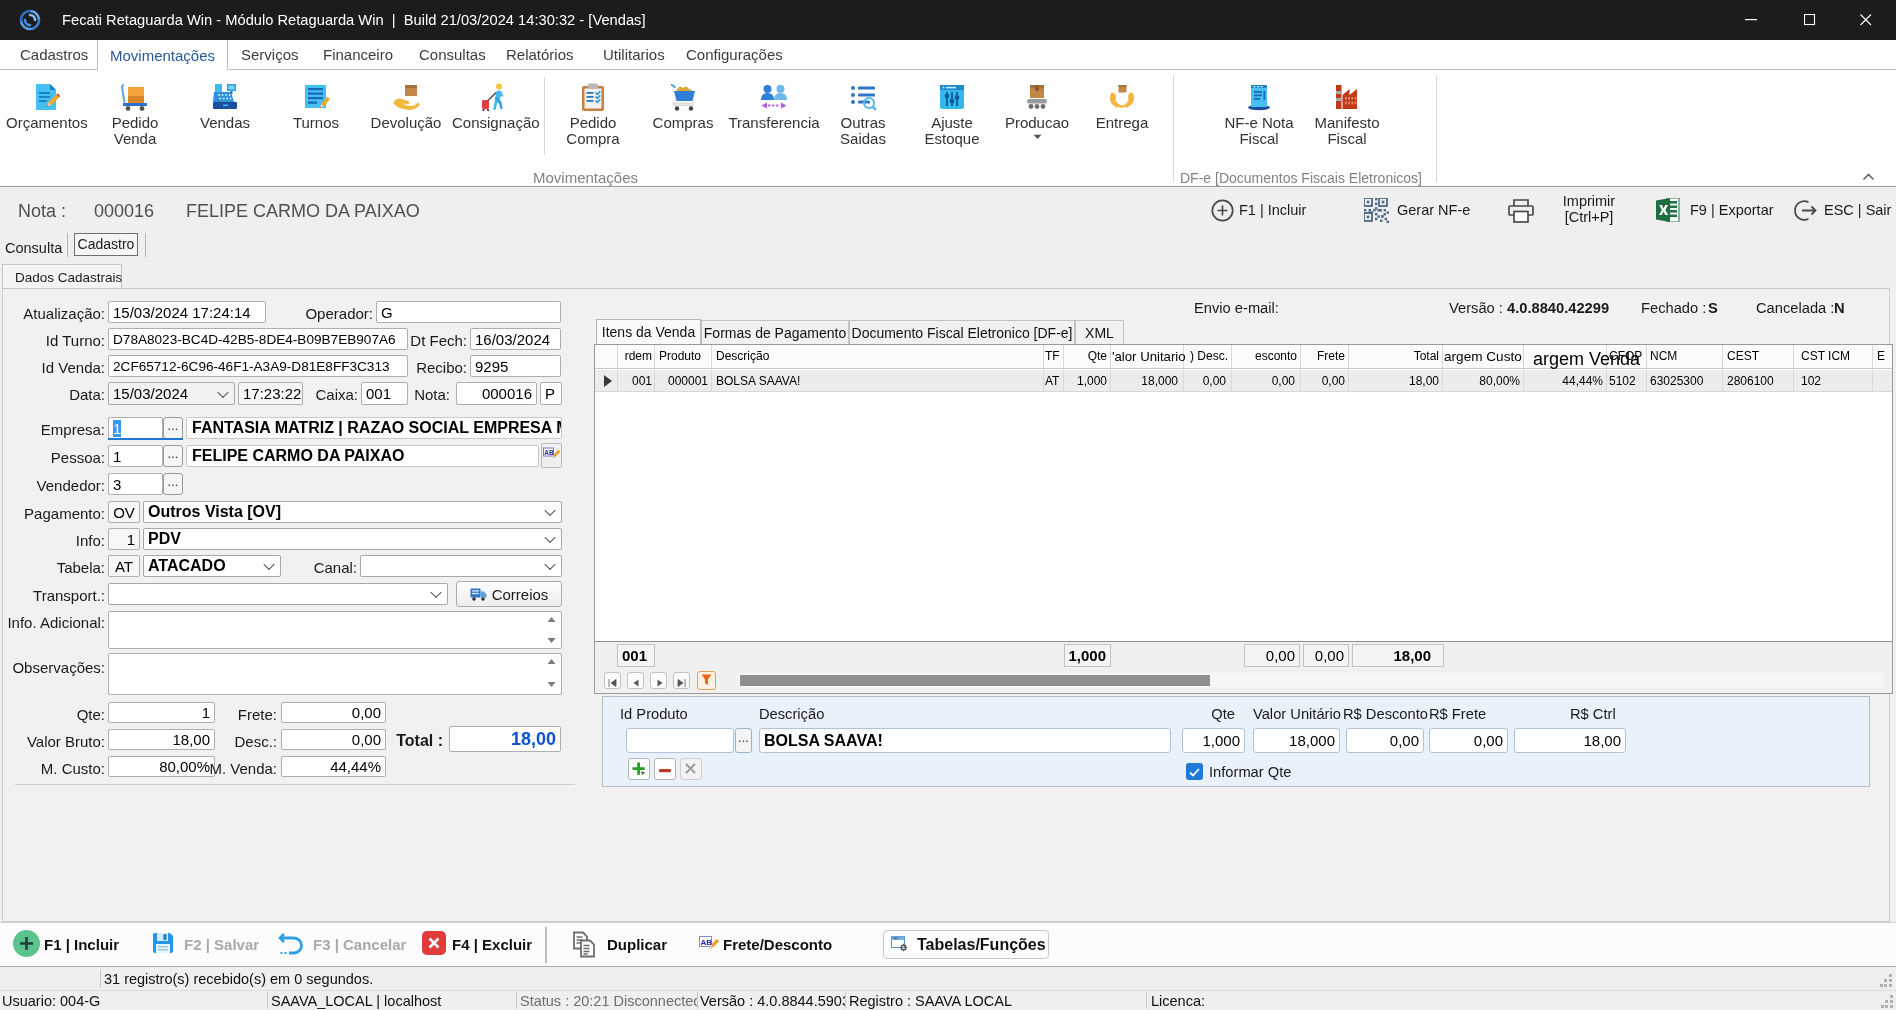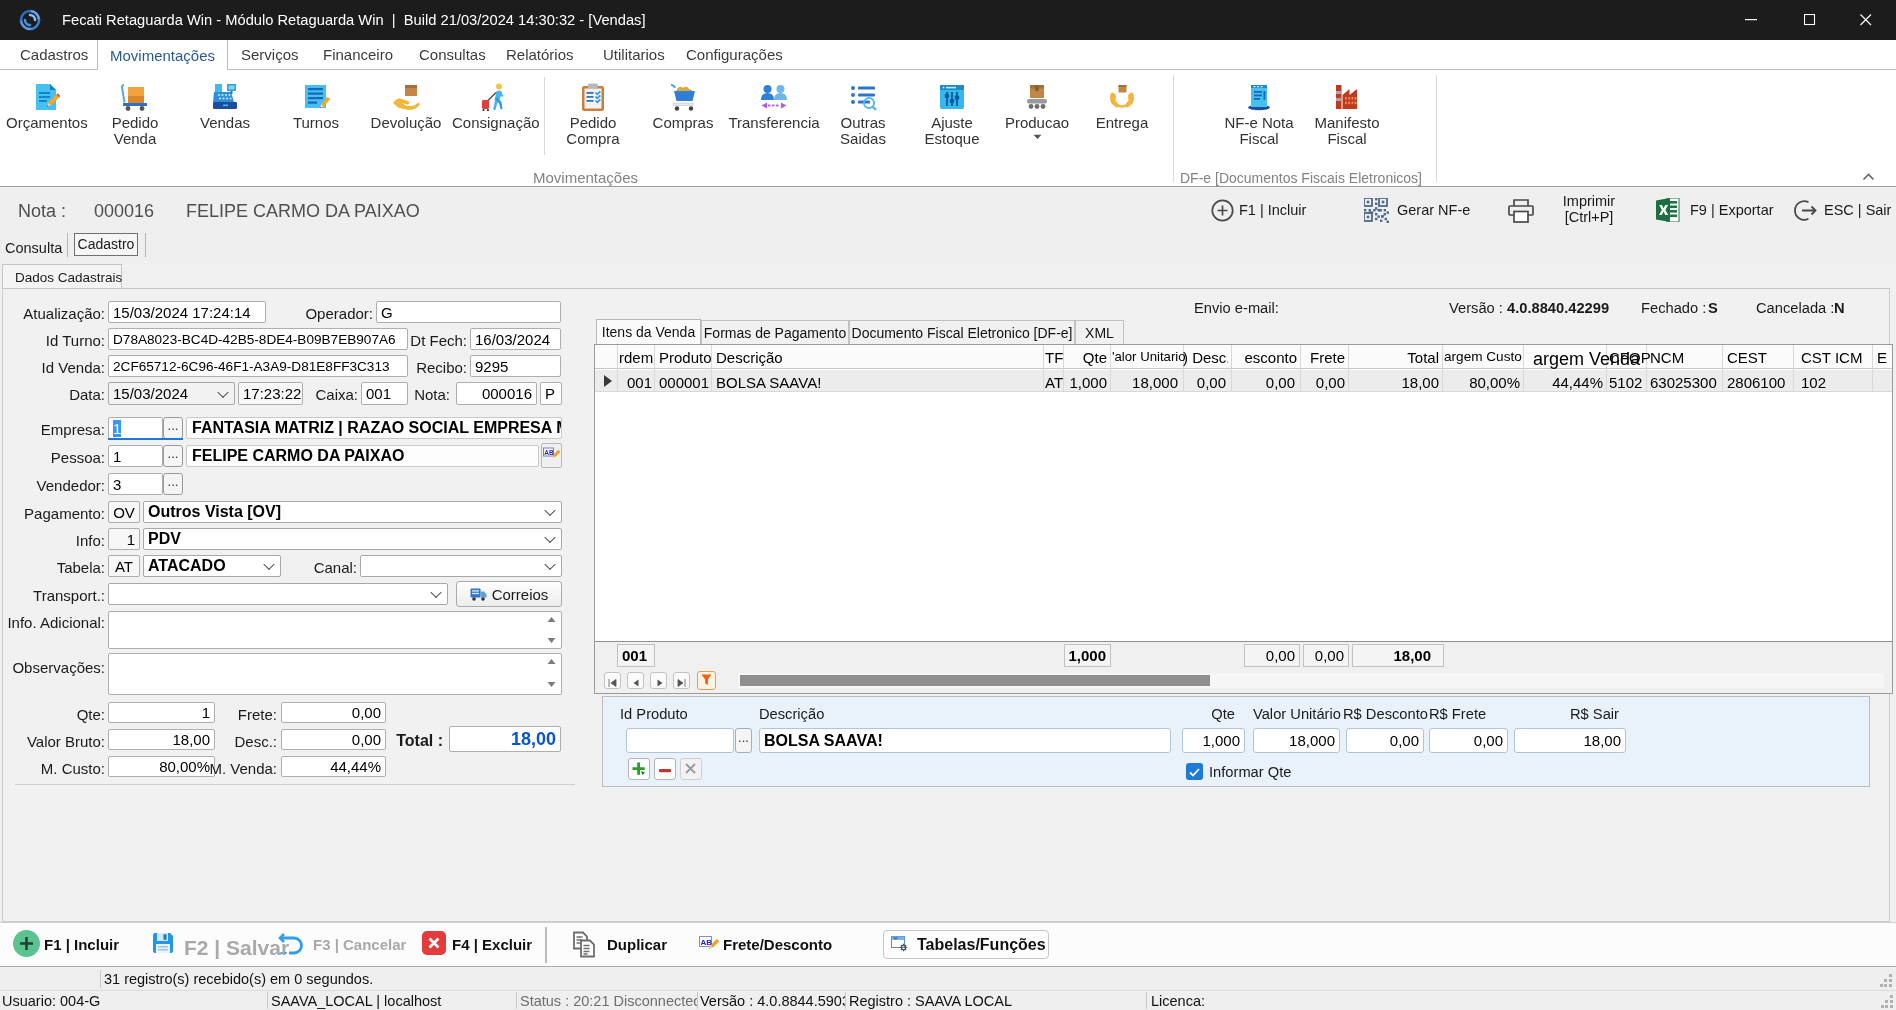--- a/index.html
+++ b/index.html
@@ -13,21 +13,21 @@
   .btn3 { position:absolute; background:#f5f5f5; border:1px solid #9a9a9a; border-radius:3px; font-size:13px; color:#333; display:flex; align-items:center; justify-content:center; padding-bottom:6px; }
   .combo { position:absolute; background:#fff; border:1px solid #a8a8a8; border-radius:2px; font-size:15px; padding:0 4px; display:flex; align-items:center; white-space:nowrap; overflow:hidden; }
   .combo .chev { position:absolute; right:6px; top:50%; transform:translateY(-62%); }
   .chev { width:9px; height:9px; display:inline-block; }
   .chev:before { content:""; display:block; width:7px; height:7px; border-right:1.6px solid #505050; border-bottom:1.6px solid #505050; transform:rotate(45deg); }
   .gl { position:absolute; font-size:14.7px; color:#1a1a1a; white-space:nowrap; }
   .bold { font-weight:bold; }
   .ribbonbtn { position:absolute; text-align:center; font-size:15px; color:#333; line-height:16px; }
   .ribbonbtn svg { display:block; margin:0 auto 4px; }
   .grp { position:absolute; font-size:15px; color:#828282; white-space:nowrap; }
-  .hcell { position:absolute; font-size:15px; color:#000; white-space:nowrap; }
+  .hcell { position:absolute; font-size:12px; color:#000; white-space:nowrap; }
   .gline { position:absolute; background:#d8d8d8; }
 </style>
 </head>
 <body>
 
 <div class="abs" id="titlebar" style="left:0;top:0;width:1896px;height:40px;background:#1c1c1c;">
   <svg class="abs" style="left:19px;top:9px;" width="22" height="22" viewBox="0 0 22 22">
     <g fill="none" stroke="#4a8fe0" stroke-width="2.6" stroke-linecap="round">
       <path d="M11 2 A 9 9 0 0 1 20 11" stroke="#6ea8ec"></path>
       <path d="M20 11 A 9 9 0 0 1 11 20" stroke="#3c7ed2"></path>
@@ -620,21 +620,21 @@
     </div>
   </div>
 
   <div class="abs" id="bluefoot" style="left:599px;top:407px;width:1268px;height:91px;background:#e9f2fb;border:1px solid #bcbcbc;">
     <div class="gl" style="left:17px;top:9px;">Id Produto</div>
     <div class="gl" style="left:156px;top:9px;">Descrição</div>
     <div class="abs gl" style="left:582px;top:9px;width:50px;text-align:right;">Qte</div>
     <div class="gl" style="left:650px;top:9px;">Valor Unitário</div>
     <div class="gl" style="left:740px;top:9px;">R$ Desconto</div>
     <div class="gl" style="left:826px;top:9px;">R$ Frete</div>
-    <div class="gl" style="left:967px;top:9px;">R$ Sair</div>
+    <div class="gl" style="left:967px;top:9px;">R$ Ctrl</div>
     <div class="inp" style="left:23px;top:31px;width:108px;height:25px;border-color:#b0c4d8;border-radius:3px;"></div>
     <div class="btn3" style="left:132px;top:31px;width:17px;height:25px;border-color:#9ab2c8;">...</div>
     <div class="inp" style="left:156px;top:31px;width:412px;height:25px;border-color:#b0c4d8;border-radius:3px;font-weight:bold;font-size:16px;">BOLSA SAAVA!</div>
     <div class="inp r" style="left:579px;top:31px;width:63px;height:25px;border-color:#b0c4d8;border-radius:3px;">1,000</div>
     <div class="inp r" style="left:650px;top:31px;width:87px;height:25px;border-color:#b0c4d8;border-radius:3px;">18,000</div>
     <div class="inp r" style="left:743px;top:31px;width:78px;height:25px;border-color:#b0c4d8;border-radius:3px;">0,00</div>
     <div class="inp r" style="left:826px;top:31px;width:79px;height:25px;border-color:#b0c4d8;border-radius:3px;">0,00</div>
     <div class="inp r" style="left:911px;top:31px;width:112px;height:25px;border-color:#b0c4d8;border-radius:3px;">18,00</div>
 
     <div class="abs" style="left:25px;top:61px;width:22px;height:22px;background:#fdfdfd;border:1px solid #b5b5b5;border-radius:3px;"><svg width="13" height="13" viewBox="0 0 13 13" style="margin:3px 0 0 3px;">
@@ -663,21 +663,21 @@
   <div class="abs bold" style="left:44px;top:13px;font-size:15px;color:#111;">F1 | Incluir</div>
 
   <svg class="abs" style="left:151px;top:8px;" width="24" height="24" viewBox="0 0 24 24">
     <path d="M2 4 a2 2 0 0 1 2-2 h15 l3 3 v15 a2 2 0 0 1 -2 2 h-16 a2 2 0 0 1 -2-2 z" fill="#2496e8"></path>
     <rect x="6" y="2" width="11" height="8" fill="#cfeafc"></rect>
       <rect x="12.5" y="3.2" width="3" height="5.6" fill="#2477b8"></rect>
     <rect x="5" y="13" width="14" height="9" fill="#e8f4fd"></rect>
     <rect x="7" y="15" width="10" height="1.5" fill="#9bc4e0"></rect>
       <rect x="7" y="18" width="10" height="1.5" fill="#9bc4e0"></rect>
   </svg>
-  <div class="abs bold" style="left:184px;top:13px;font-size:21px;color:#a9a9a9;">F2 | Salvar</div>
+  <div class="abs bold" style="left:184px;top:13px;font-size:15px;color:#a9a9a9;">F2 | Salvar</div>
 
   <svg class="abs" style="left:277px;top:7px;" width="27" height="27" viewBox="0 0 27 27">
     <path d="M7 4 L3 8 L7 12" fill="none" stroke="#2e9fe8" stroke-width="2.6"></path>
     <path d="M4 8 h13 a7.5 7.5 0 0 1 0 15 h-5" fill="none" stroke="#2e9fe8" stroke-width="2.8"></path>
     <path d="M9.5 23 h-2 M5.5 23 h-2" stroke="#2e9fe8" stroke-width="2.2"></path>
   </svg>
   <div class="abs bold" style="left:313px;top:13px;font-size:15px;color:#a9a9a9;">F3 | Cancelar</div>
 
   <div class="abs" style="left:422px;top:8px;width:24px;height:24px;border-radius:5px;background:#e23b3b;"><svg width="12" height="12" viewBox="0 0 12 12" style="margin:6px 0 0 6px;">
         <path d="M1.5 1.5 L10.5 10.5 M10.5 1.5 L1.5 10.5" stroke="#fff" stroke-width="2.6"></path>

